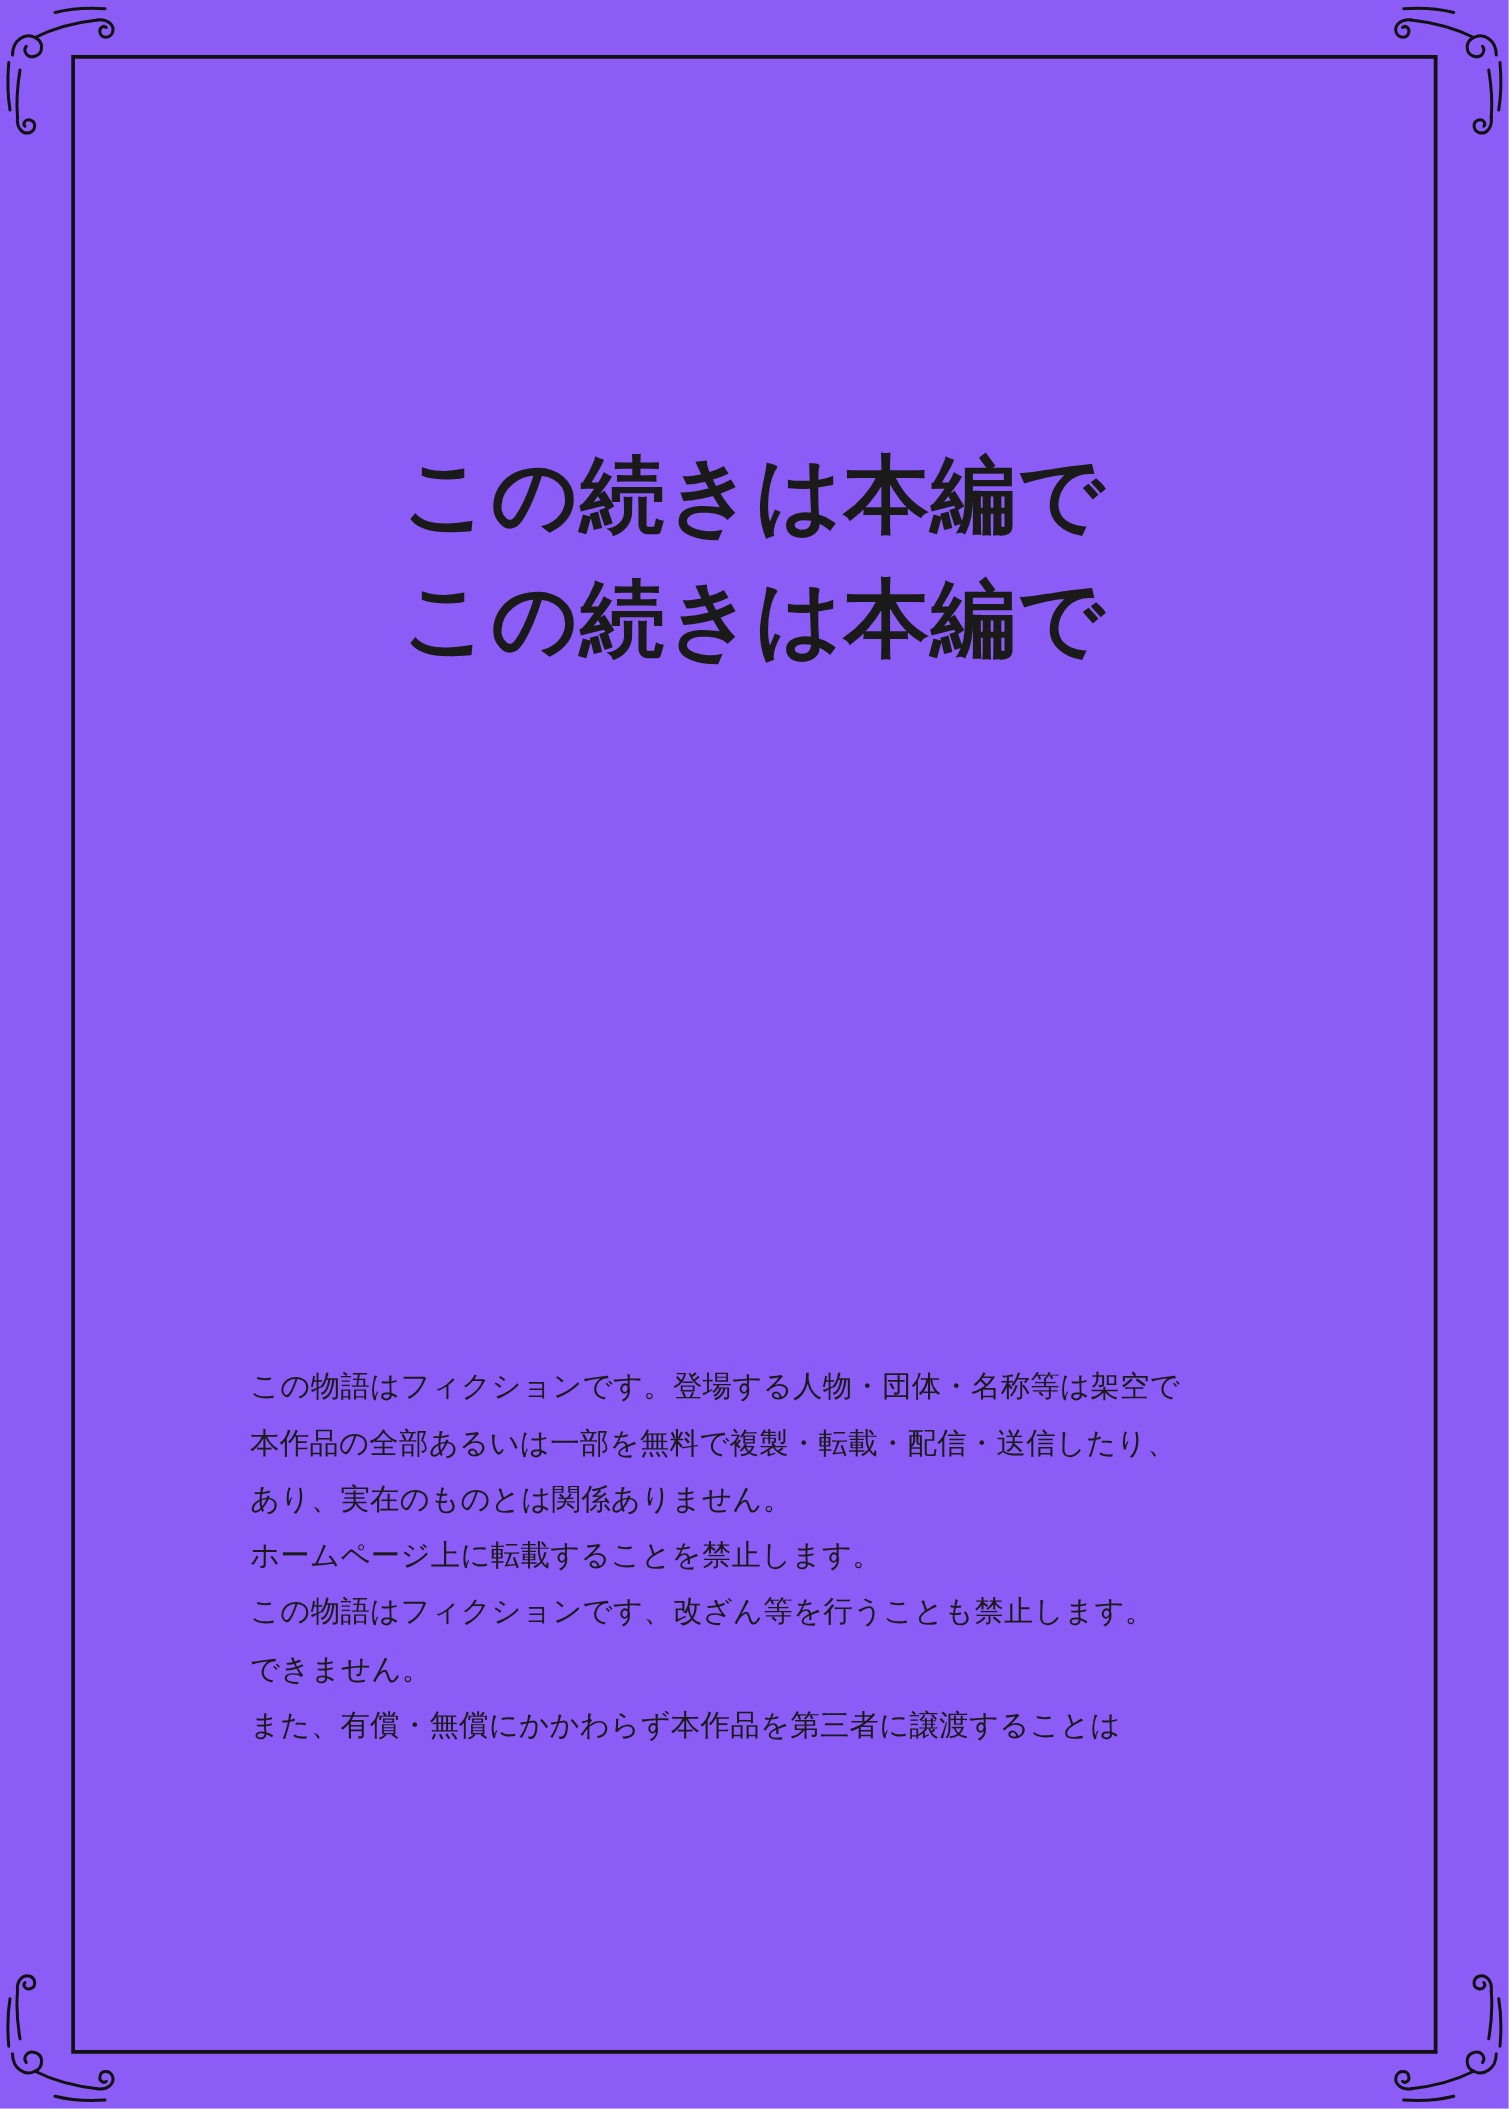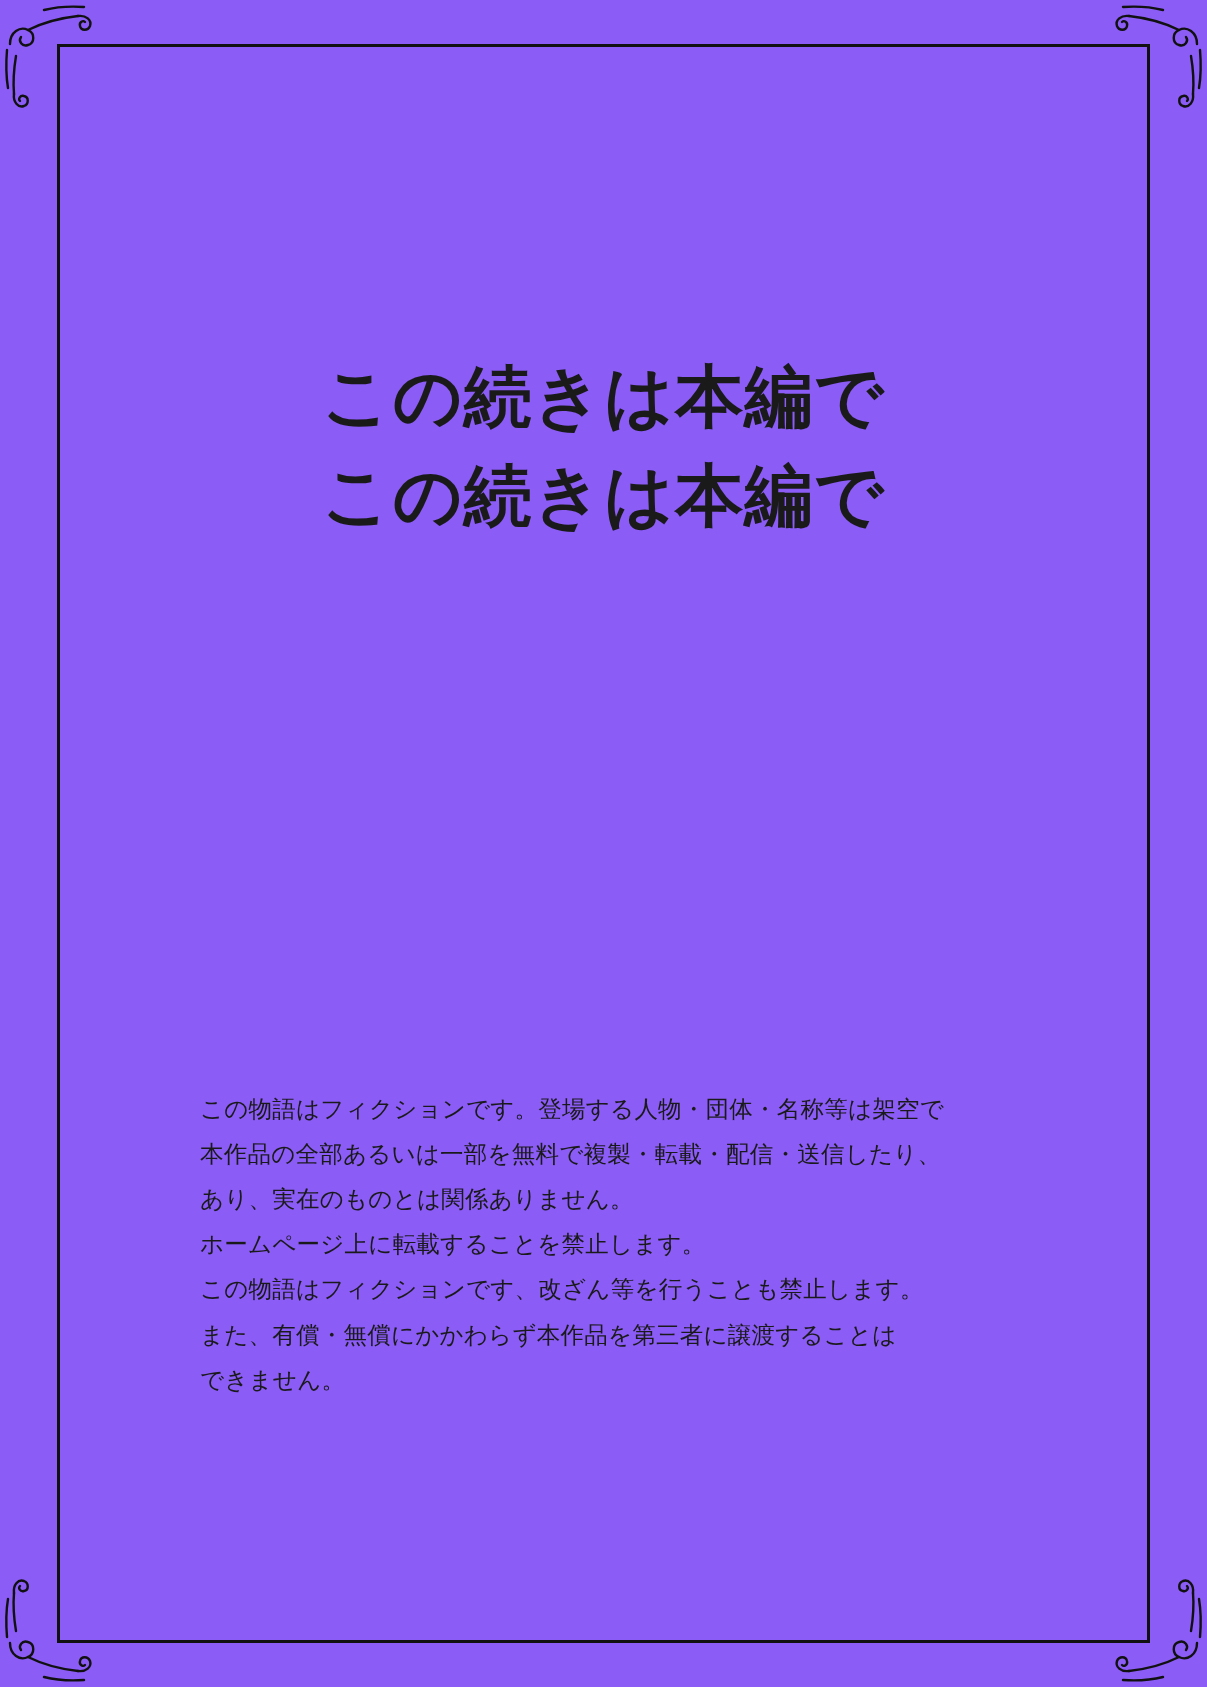--- a/index.html
+++ b/index.html
@@ -131,18 +131,18 @@
       <span class="line">この続きは本編で</span>
       <span class="line">この続きは本編で</span>
     </div>
 
     <div class="notice">
       <span class="line">この物語はフィクションです。登場する人物・団体・名称等は架空で</span>
       <span class="line">本作品の全部あるいは一部を無料で複製・転載・配信・送信したり、</span>
       <span class="line">あり、実在のものとは関係ありません。</span>
       <span class="line">ホームページ上に転載することを禁止します。</span>
       <span class="line">この物語はフィクションです、改ざん等を行うことも禁止します。</span>
+      <span class="line">できません。</span>
       <span class="line">また、有償・無償にかかわらず本作品を第三者に譲渡することは</span>
-      <span class="line">できません。</span>
     </div>
 
   </div>
 </div>
 
 </body></html>

